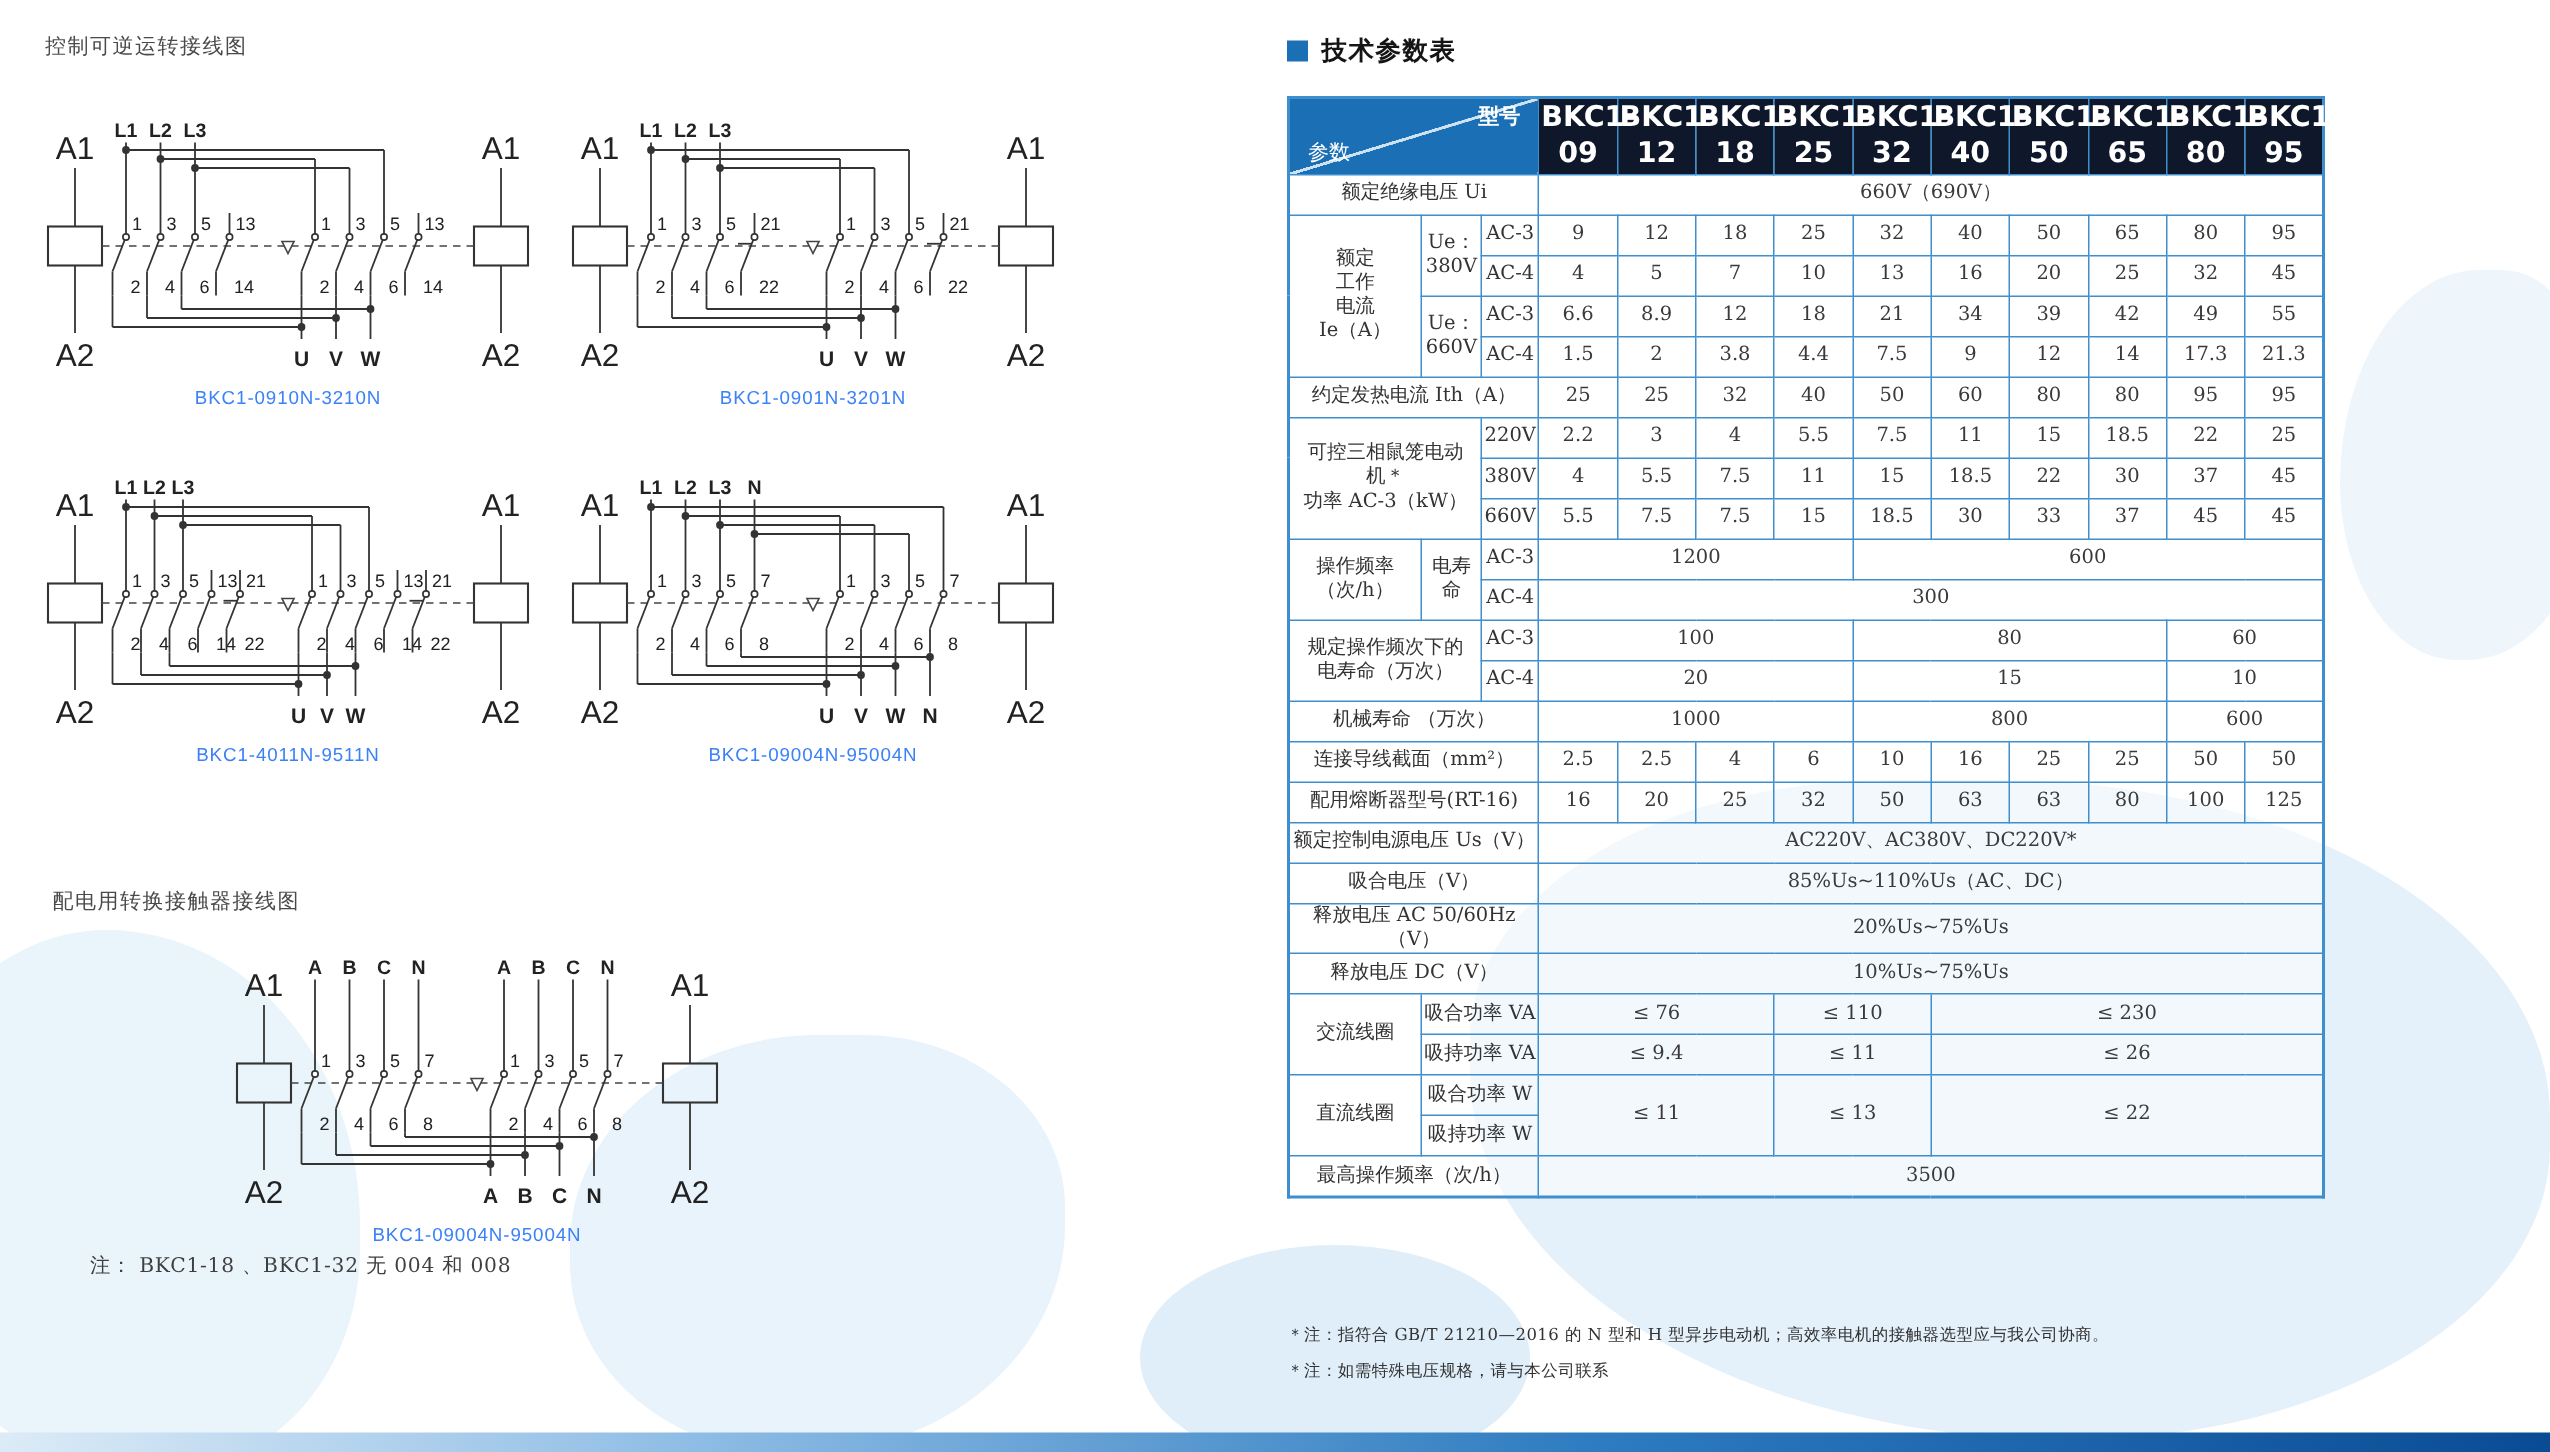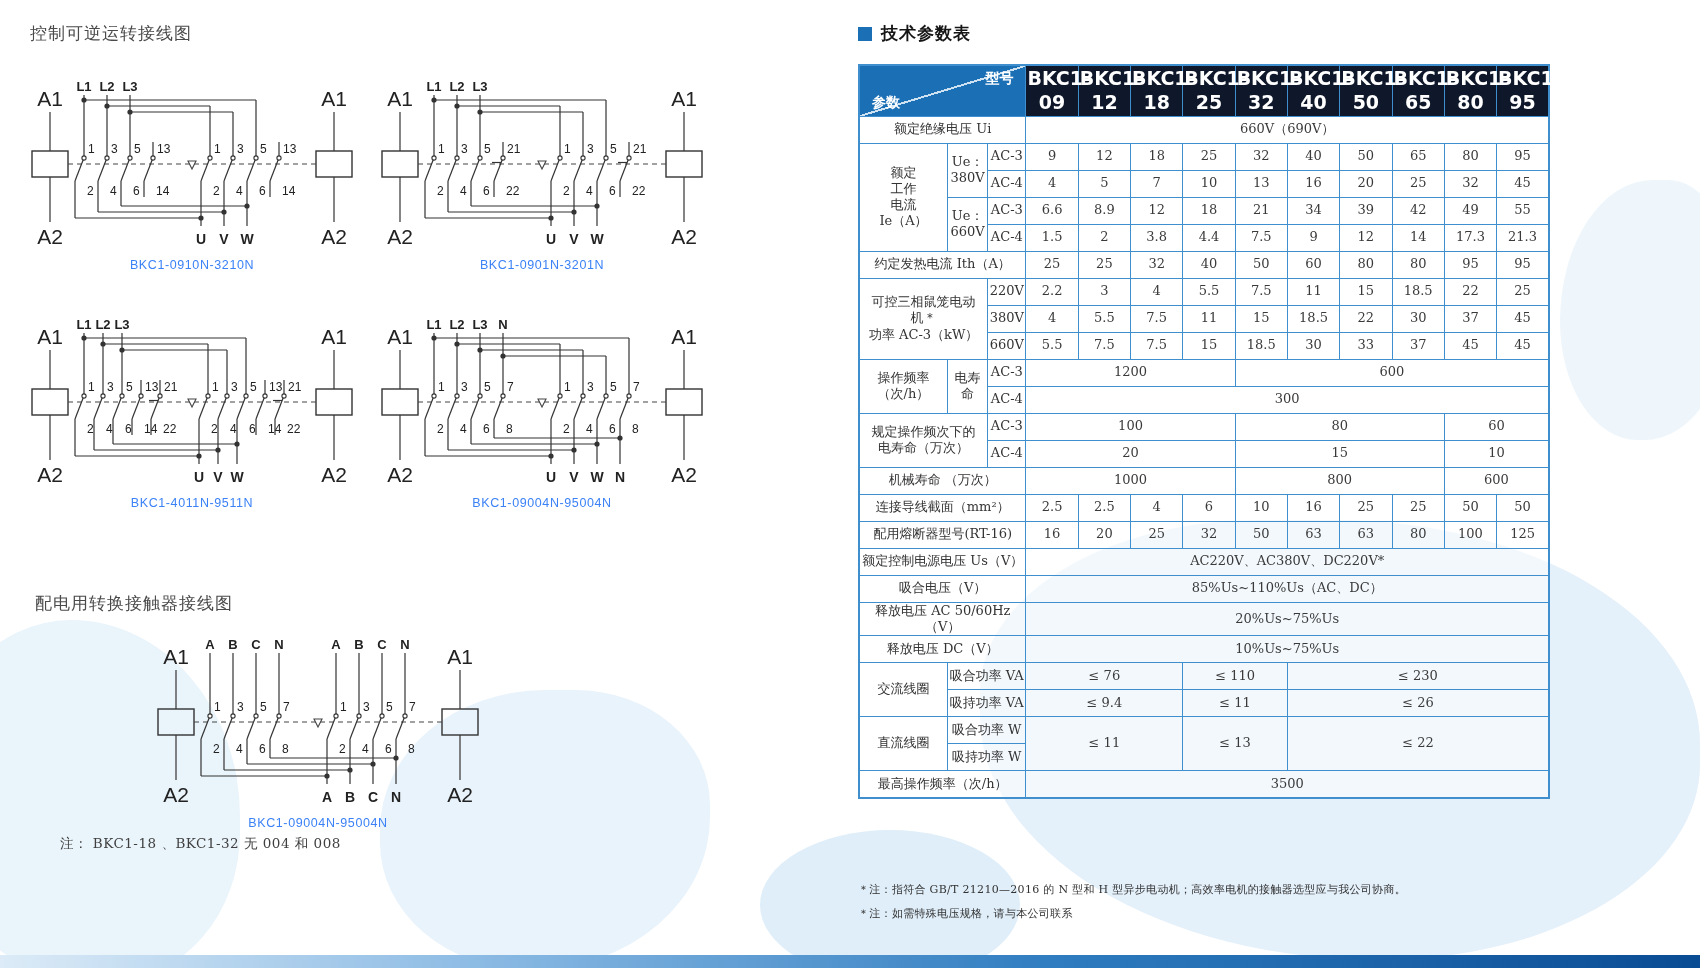--- a/index.html
+++ b/index.html
@@ -1,19 +1,19 @@
 <!DOCTYPE html>
 <html><head>
 <meta charset="utf-8">
 <style>
   html,body{margin:0;padding:0;}
   .page{position:relative;width:1700px;height:968px;background:#ffffff;overflow:hidden;
         font-family:"DejaVu Serif",serif;}
   .blob{position:absolute;z-index:0;}
-  .heading{position:absolute;z-index:1;font-size:17px;color:#4a4a4a;letter-spacing:1px;}
+  .heading{position:absolute;z-index:1;font-size:14px;color:#4a4a4a;letter-spacing:1px;}
   .diag{position:absolute;z-index:1;width:340px;}
   .diag svg{display:block;}
   .dcap{text-align:center;font-family:"Liberation Sans",sans-serif;font-size:12.5px;color:#3b82f6;
          letter-spacing:0.6px;margin-top:2px;}
   .note{position:absolute;z-index:1;font-size:13.5px;color:#3f3f3f;letter-spacing:0.5px;}
   .sec-title{position:absolute;z-index:1;display:flex;align-items:center;gap:9px;
              font-family:"DejaVu Sans",sans-serif;}
   .sq{width:14px;height:14px;background:#1a6fb5;}
   .sec-title span{font-size:17px;font-weight:bold;color:#151515;letter-spacing:1px;text-align:right;}
   .tbl-wrap{position:absolute;z-index:1;}
@@ -23,21 +23,21 @@
   table.spec td{font-size:13px;color:#3a3a3a;height:26px;padding:0 1px;background:rgba(255,255,255,0.55);}
   table.spec td.l{color:#333;text-align:center;}
   th.model{background:#0f172a;color:#fff;font-family:"DejaVu Sans",sans-serif;font-weight:bold;
       font-size:19px;height:44px;border-left:2px solid #ffffff;}
   th.corner{background:#1a6fb5;position:relative;padding:0;height:44px;
       background-image:linear-gradient(to bottom right,transparent calc(50% - 1px),
         #cfe2f2 calc(50% - 1px),#cfe2f2 calc(50% + 1px),transparent calc(50% + 1px));}
   th.corner .ct{position:absolute;top:4px;right:12px;color:#fff;
       font-family:"DejaVu Sans",sans-serif;font-weight:bold;font-size:14px;}
   th.corner .cb{position:absolute;bottom:4px;left:12px;color:#fff;
-      font-family:"DejaVu Sans",sans-serif;font-weight:bold;font-size:14px;}
+      font-family:"DejaVu Sans",sans-serif;font-weight:normal;font-size:14px;}
   .fn{position:absolute;z-index:1;font-size:11px;color:#333;letter-spacing:0.3px;}
   .bottom-bar{position:absolute;z-index:2;left:0;bottom:0;width:1700px;height:13px;
       background:linear-gradient(90deg,#dcebf7 0%,#8cbbe4 28%,#2f7cc0 62%,#0a4c93 100%);}
 </style>
 </head>
 <body>
 
 <div class="page">
 
   <div class="blob" style="left:980px;top:520px;width:720px;height:440px;background:#e4f0fa;border-radius:42% 55% 48% 60%;"></div>

